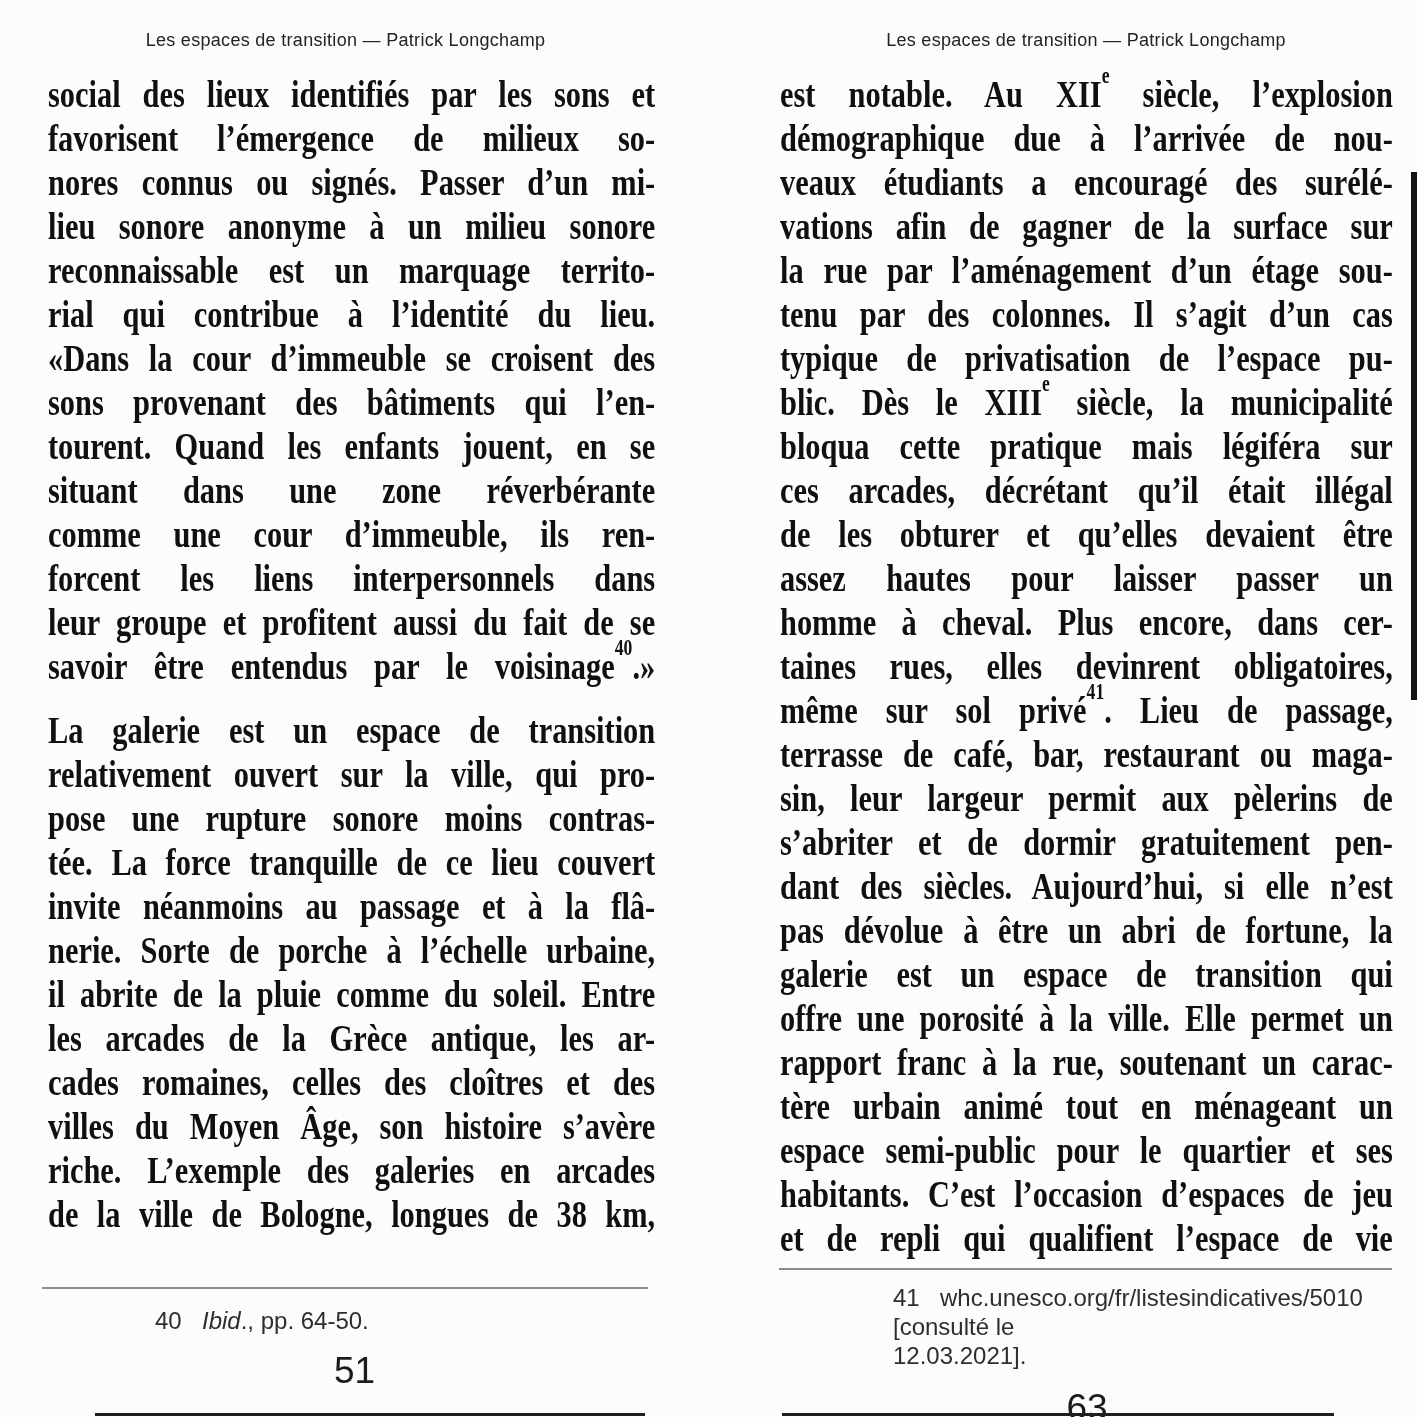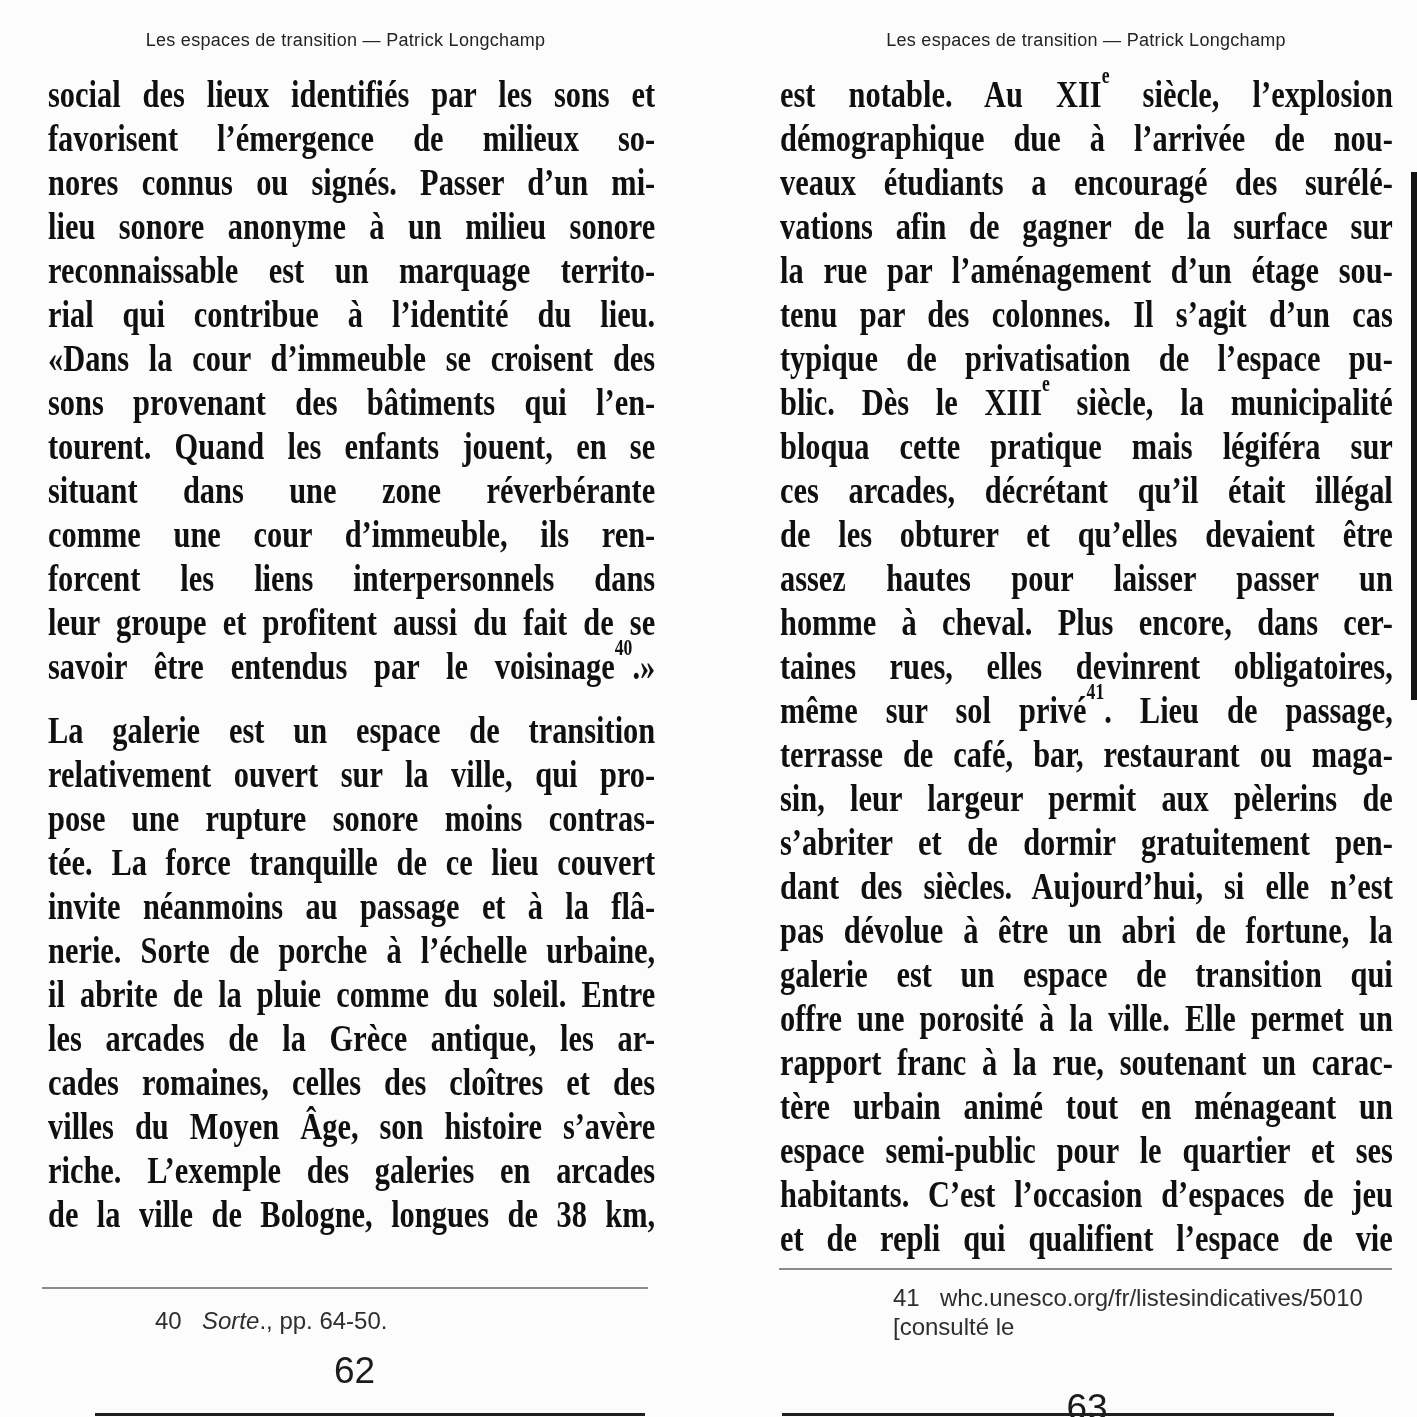--- a/index.html
+++ b/index.html
@@ -125,23 +125,23 @@
     <div class="line">il abrite de la pluie comme du soleil. Entre</div>
     <div class="line">les arcades de la Grèce antique, les ar-</div>
     <div class="line">cades romaines, celles des cloîtres et des</div>
     <div class="line">villes du Moyen Âge, son histoire s’avère</div>
     <div class="line">riche. L’exemple des galeries en arcades</div>
     <div class="line">de la ville de Bologne, longues de 38 km,</div>
   </div>
 
   <div class="footnote-rule"></div>
   <div class="footnote">
-    <span class="fn-num">40</span><span class="it">Sorte</span><span>., pp. 64-50.</span>
+    <span class="fn-num">40</span><span class="it">Ibid</span><span>., pp. 64-50.</span>
   </div>
-  <div class="page-number">62</div>
+  <div class="page-number">51</div>
 </div>
 
 <div class="page page-right">
   <div class="running-header">Les espaces de transition — Patrick Longchamp</div>
 
   <div class="bodytext">
     <div class="line">
       <span>est notable. Au XII</span><sup class="fnsup">e</sup><span> siècle, l’explosion</span>
     </div>
     <div class="line">démographique due à l’arrivée de nou-</div>
@@ -172,19 +172,20 @@
     <div class="line">rapport franc à la rue, soutenant un carac-</div>
     <div class="line">tère urbain animé tout en ménageant un</div>
     <div class="line">espace semi-public pour le quartier et ses</div>
     <div class="line">habitants. C’est l’occasion d’espaces de jeu</div>
     <div class="line">et de repli qui qualifient l’espace de vie</div>
   </div>
 
   <div class="footnote-rule"></div>
   <div class="footnote">
     <div><span class="fn-num">41</span><span>whc.unesco.org/fr/listesindicatives/5010 [consulté le</span></div>
+    <div><span>12.03.2021].</span></div>
   </div>
   <div class="page-number">63</div>
 </div>
 
 <div class="right-edge-bar"></div>
 <div class="bottom-crop-line seg-left"></div>
 <div class="bottom-crop-line seg-right"></div>
 
 </body></html>

